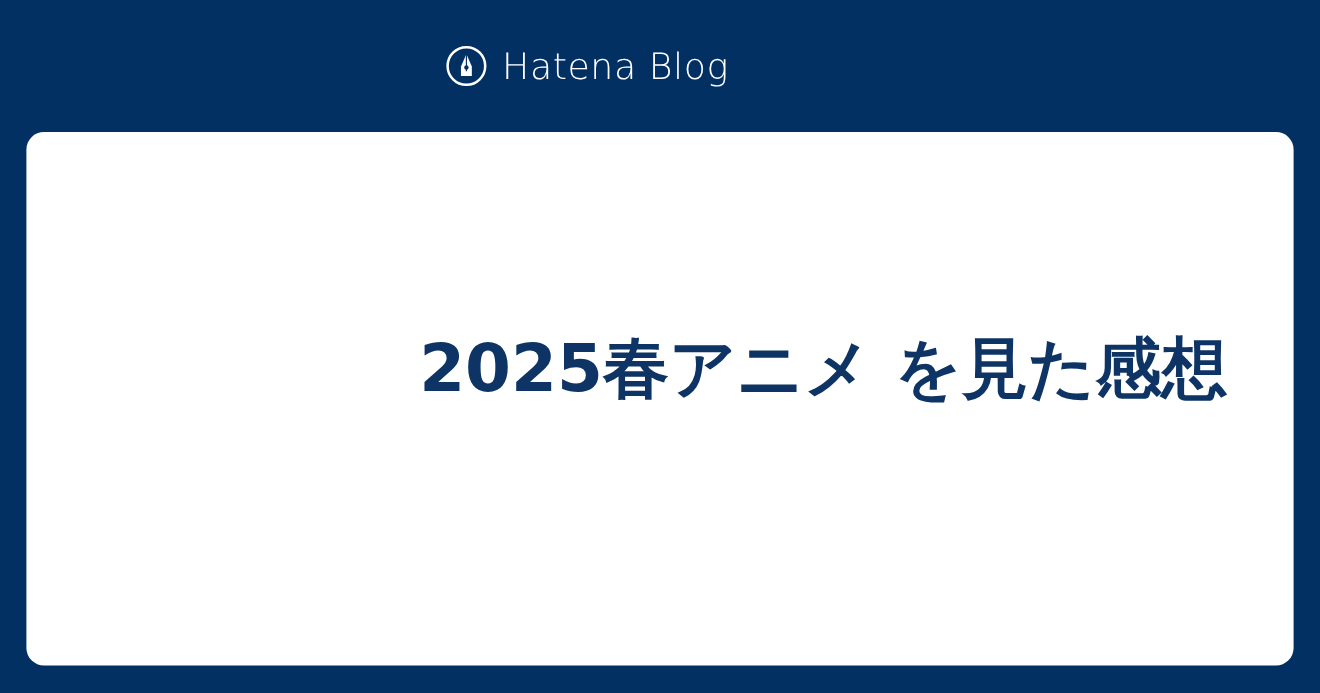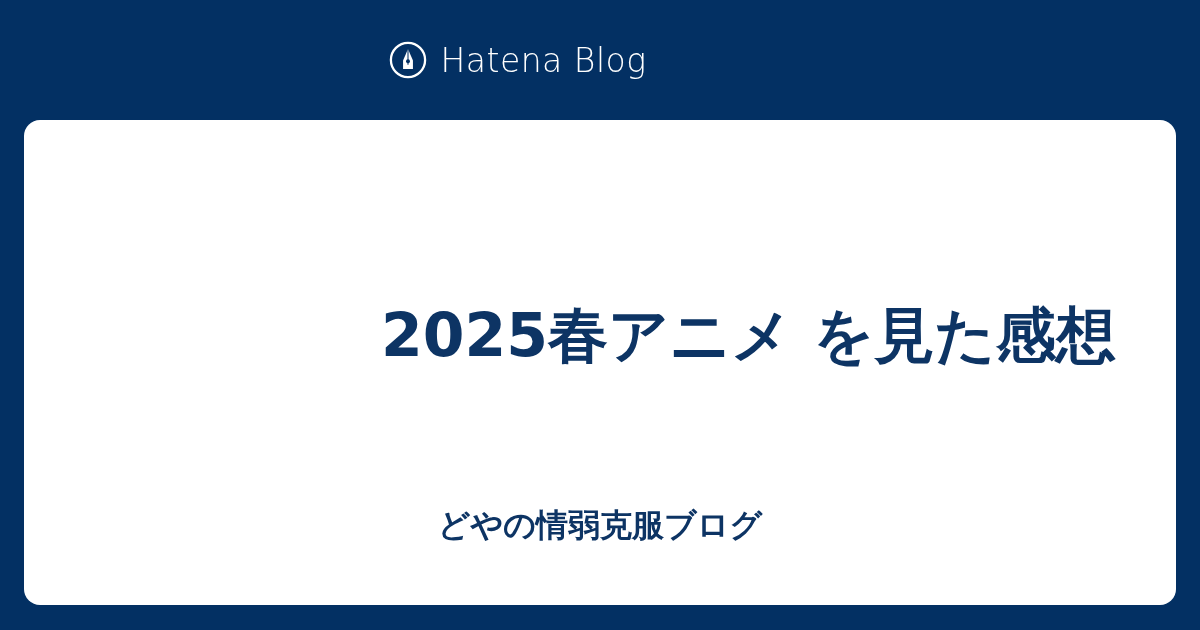--- a/index.html
+++ b/index.html
@@ -20,20 +20,21 @@
     position: absolute;
     left: 0;
     top: 0;
     width: 1036px;
     height: 120px;
     display: flex;
     align-items: center;
     justify-content: center;
     gap: 13px;
     user-select: none;
+    padding-left: 16px;
   }
   .brand-logo-icon {
     width: 38px;
     height: 38px;
     display: block;
     flex: 0 0 auto;
     margin-top: -1px;
   }
   .brand-name {
     color: #ffffff;
@@ -101,14 +102,13 @@
     <circle cx="20" cy="20" r="18" fill="none" stroke="#ffffff" stroke-width="2.4"></circle>
     <path d="M20 8.5 L25.2 20.5 L25.2 29.5 L14.8 29.5 L14.8 20.5 Z" fill="#ffffff"></path>
     <path d="M20 8.5 L20 25" stroke="#033063" stroke-width="1.1" fill="none"></path>
     <circle cx="20" cy="21.4" r="2.1" fill="#033063"></circle>
   </svg>
   <span class="brand-name">Hatena Blog</span>
 </div>
 
 <div class="card">
   <div class="entry-title">2025春アニメ を見た感想</div>
-  <div class="blog-title">どやの情弱克服ブログ</div>
 </div>
 
 </body></html>

